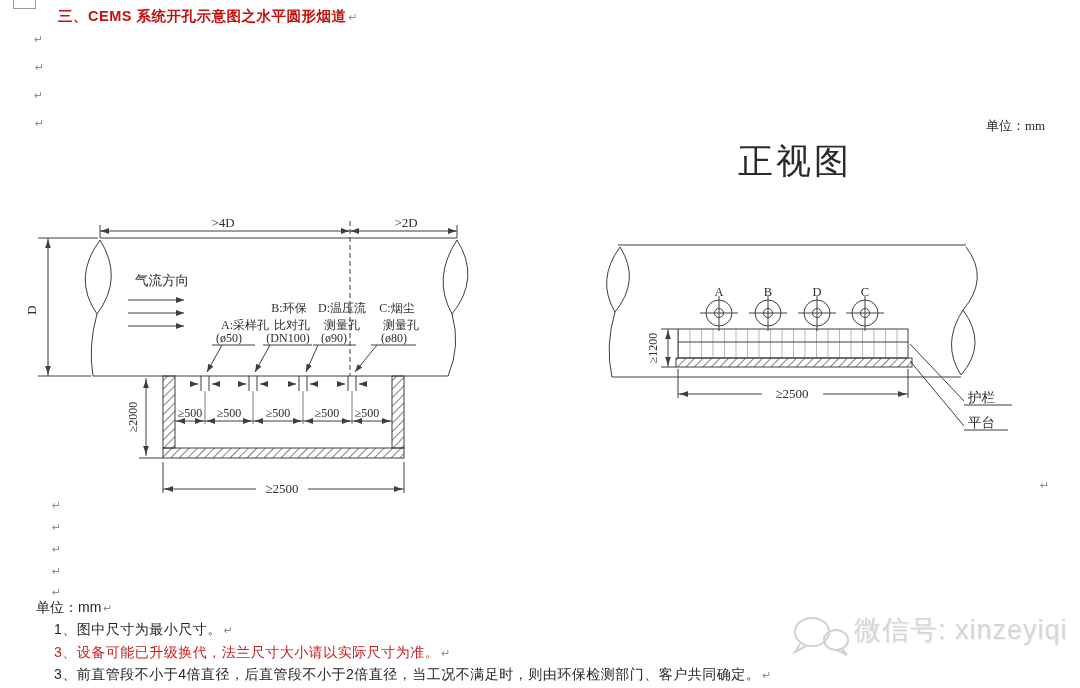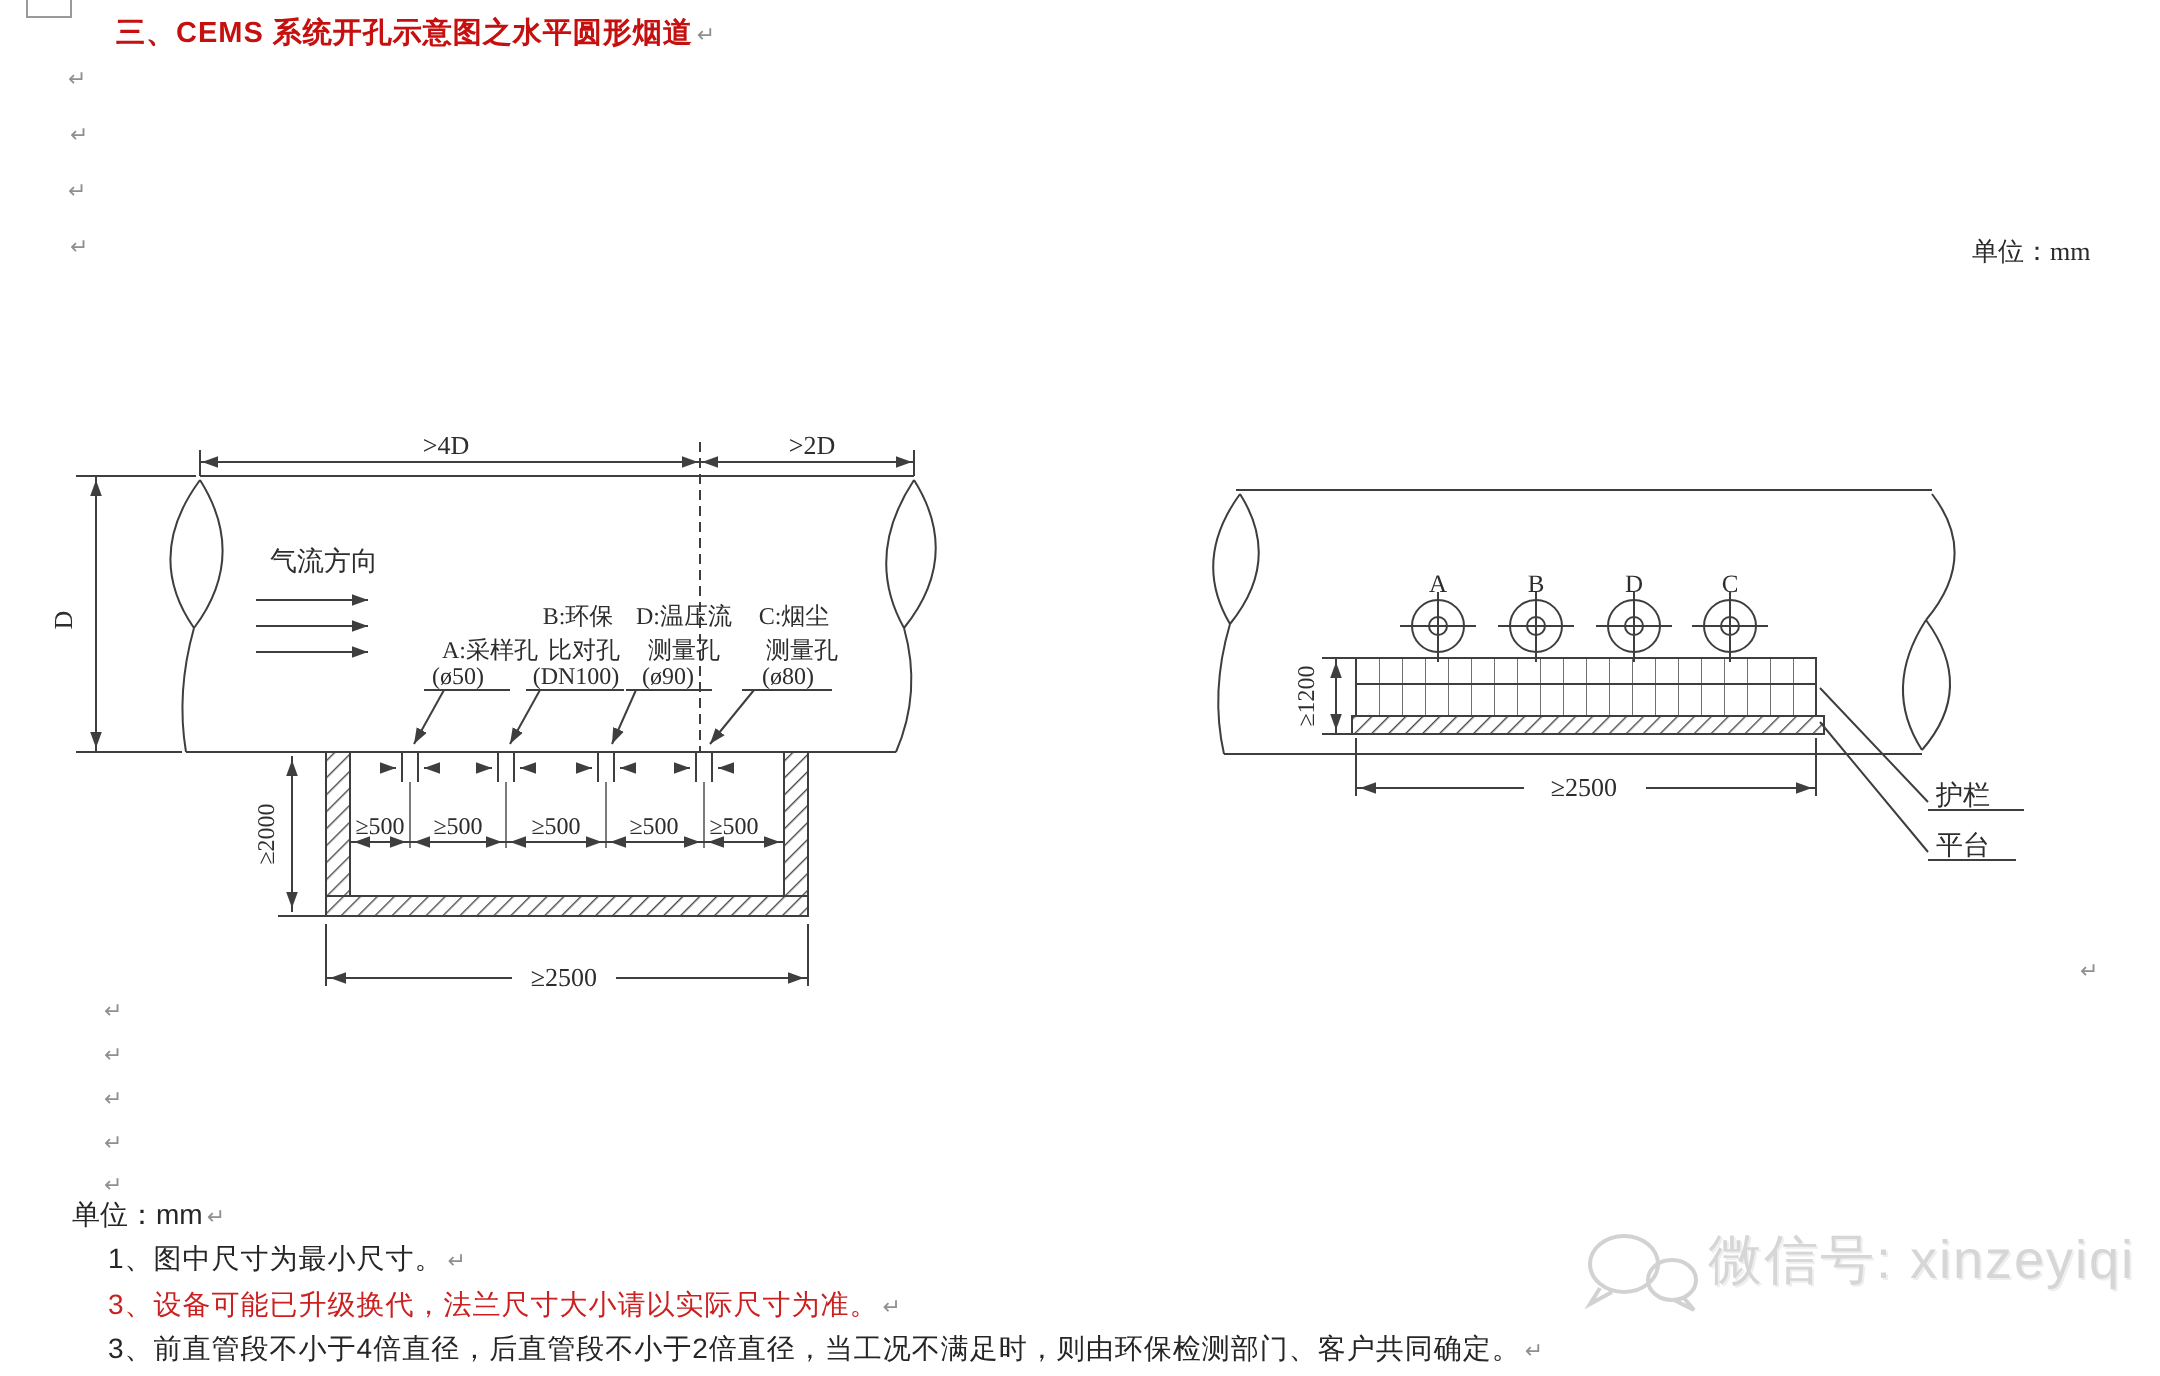--- a/index.html
+++ b/index.html
@@ -41,20 +41,21 @@
   <span class="abs pilcrow" style="left:52px;top:499px">↵</span>
   <span class="abs pilcrow" style="left:52px;top:521px">↵</span>
   <span class="abs pilcrow" style="left:52px;top:543px">↵</span>
   <span class="abs pilcrow" style="left:52px;top:565px">↵</span>
   <span class="abs pilcrow" style="left:52px;top:586px">↵</span>
 
   <span class="abs pilcrow" style="left:1040px;top:479px">↵</span>
 
   <div class="abs unit-tr">单位：mm</div>
 
+  <div class="abs view-title" style="left:738px;top:138px">正视图</div>
 
   <svg class="abs" style="left:0;top:0" width="1080" height="688" viewBox="0 0 1080 688">
     <defs>
       <marker id="arr" markerWidth="9" markerHeight="7" refX="8" refY="3.5" orient="auto" markerUnits="userSpaceOnUse">
         <path d="M0,0.6 L8,3.5 L0,6.4 Z" fill="#3e3e3e"></path>
       </marker>
       <pattern id="hatch" width="6" height="6" patternUnits="userSpaceOnUse" patternTransform="rotate(45)">
         <line x1="0" y1="0" x2="0" y2="6" stroke="#4a4a4a" stroke-width="1.4"></line>
       </pattern>
       <pattern id="vgrid" x="678" y="329" width="11.5" height="29" patternUnits="userSpaceOnUse">

